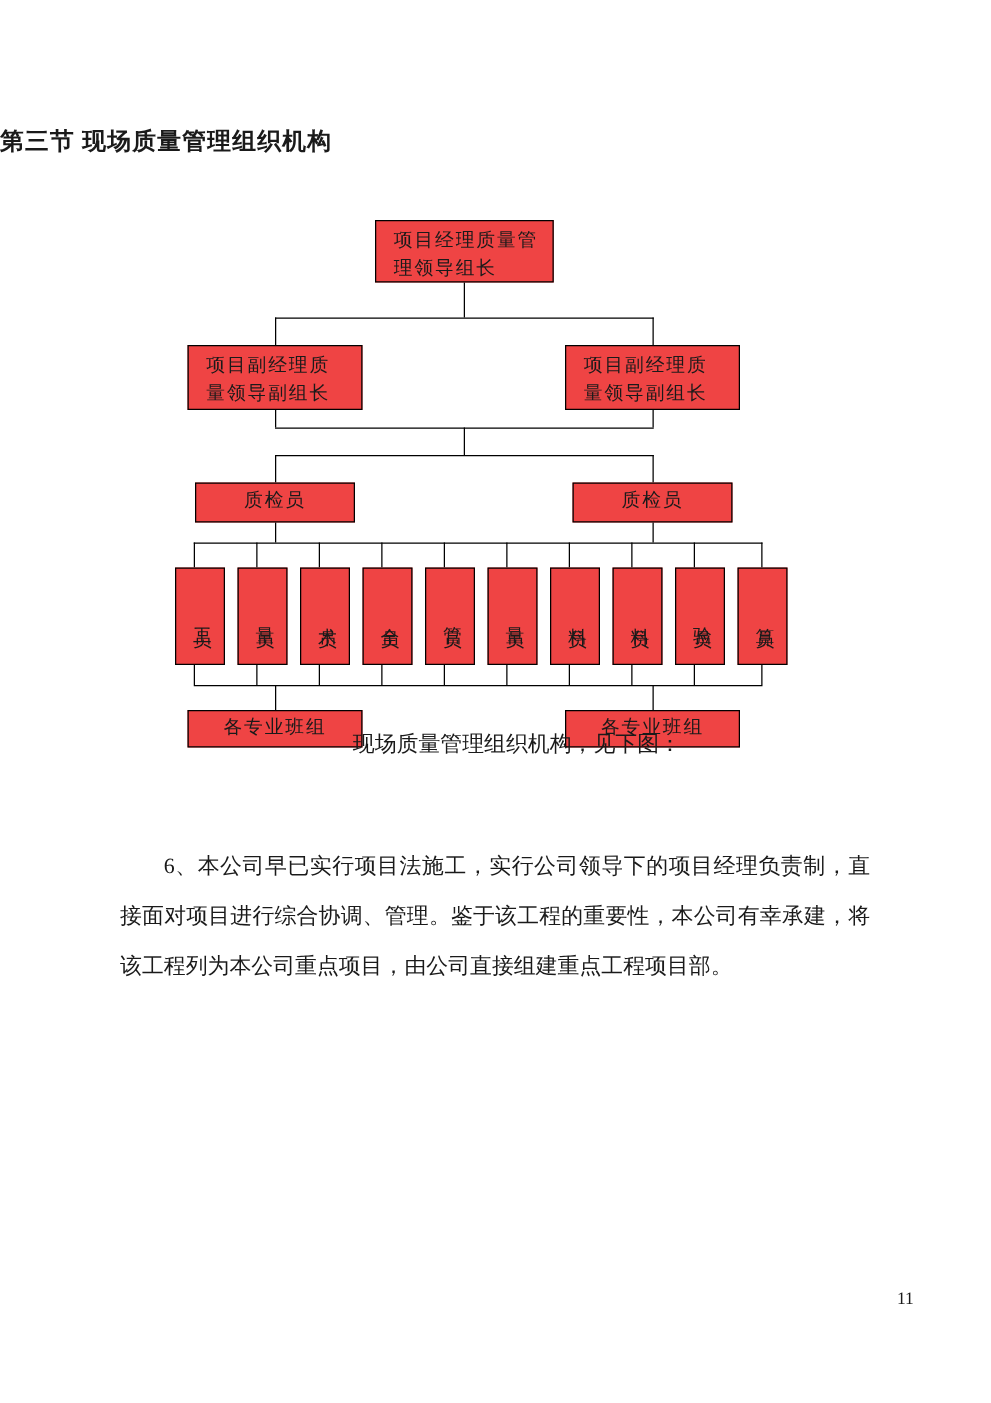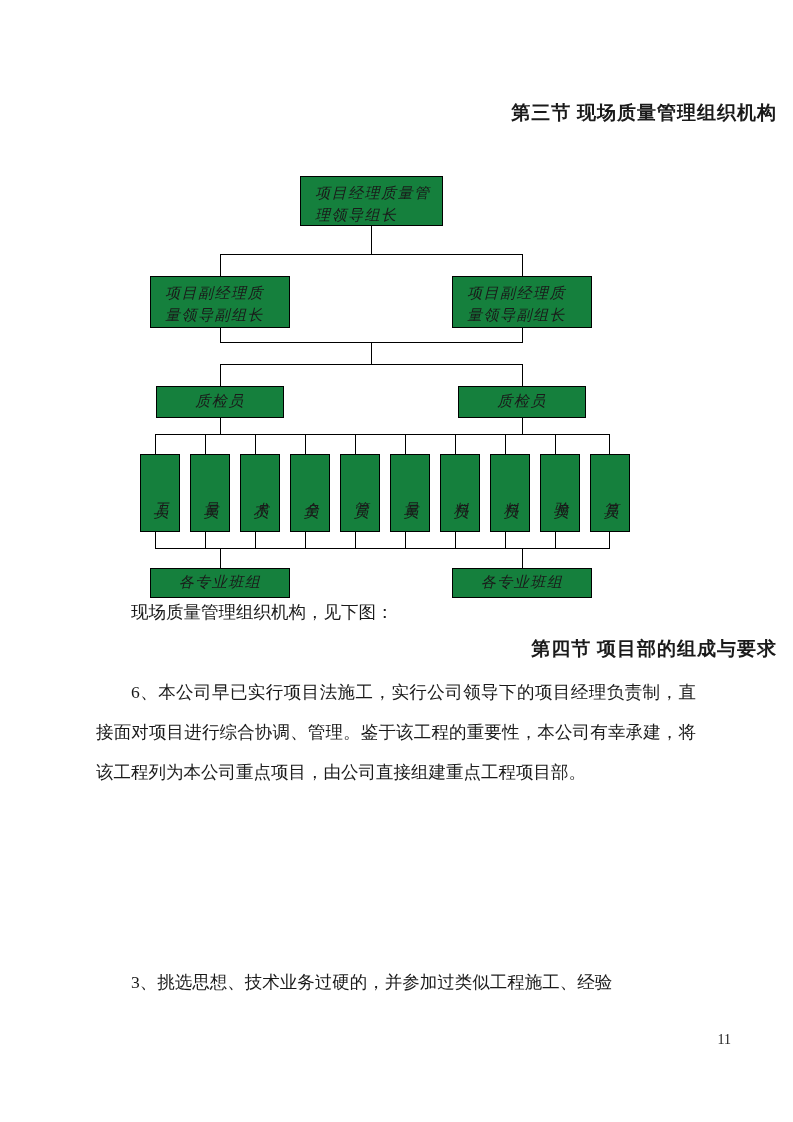--- a/index.html
+++ b/index.html
@@ -18,49 +18,48 @@
   .page {
     position: absolute;
     inset: 0;
   }
 
   
   .section-title {
     position: absolute;
     left: 0;
     width: 777px;
-    text-align: right;
+    text-align: left;
     font-size: 19px;
     font-weight: bold;
     letter-spacing: 1px;
   }
   #title-sec3 { top: 100px; }
   #title-sec4 { top: 636px; }
 
   
   .chart {
     position: absolute;
     left: 0;
     top: 160px;
     width: 793px;
     height: 430px;
   }
   .node {
     position: absolute;
     border: 1.3px solid #000;
-    background: #15803d;
+    background: #ef4444;
     box-sizing: border-box;
     display: flex;
     align-items: center;
     justify-content: center;
     font-size: 15px;
     line-height: 1.45;
     text-align: center;
     letter-spacing: 1.5px;
-    font-style: italic;
   }
   .node.lead {
     justify-content: flex-start;
     text-align: left;
     padding: 6px 10px 0 14px;
     align-items: flex-start;
   }
   .node.vert {
     writing-mode: vertical-rl;
     text-orientation: upright;
@@ -170,24 +169,22 @@
     <div class="line v" style="left:609px; top:372px; height:16px;"></div>
 
     <div class="line h" style="left:155px; top:388px; width:455px;"></div>
     <div class="line v" style="left:220px; top:388px; height:20px;"></div>
     <div class="line v" style="left:522px; top:388px; height:20px;"></div>
 
     <div class="node" style="left:150px; top:408px; width:140px; height:30px;">各专业班组</div>
     <div class="node" style="left:452px; top:408px; width:140px; height:30px;">各专业班组</div>
   </div>
 
-  <div class="caption" style="top:592px;">现场质量管理组织机构，见下图：</div>
+  <div class="caption" style="top:575px;text-align:center;">现场质量管理组织机构，见下图：</div>
 
-  <div class="section-title" id="title-sec4">第四节  项目部的组成与要求</div>
 
   <div class="para" style="top:672px;">6、本公司早已实行项目法施工，实行公司领导下的项目经理负责制，直接面对项目进行综合协调、管理。鉴于该工程的重要性，本公司有幸承建，将该工程列为本公司重点项目，由公司直接组建重点工程项目部。</div>
 
 
-  <div class="para" style="top:962px;">3、挑选思想、技术业务过硬的，并参加过类似工程施工、经验</div>
 
   <div class="page-number">11</div>
 
 </div>
 
 </body></html>

